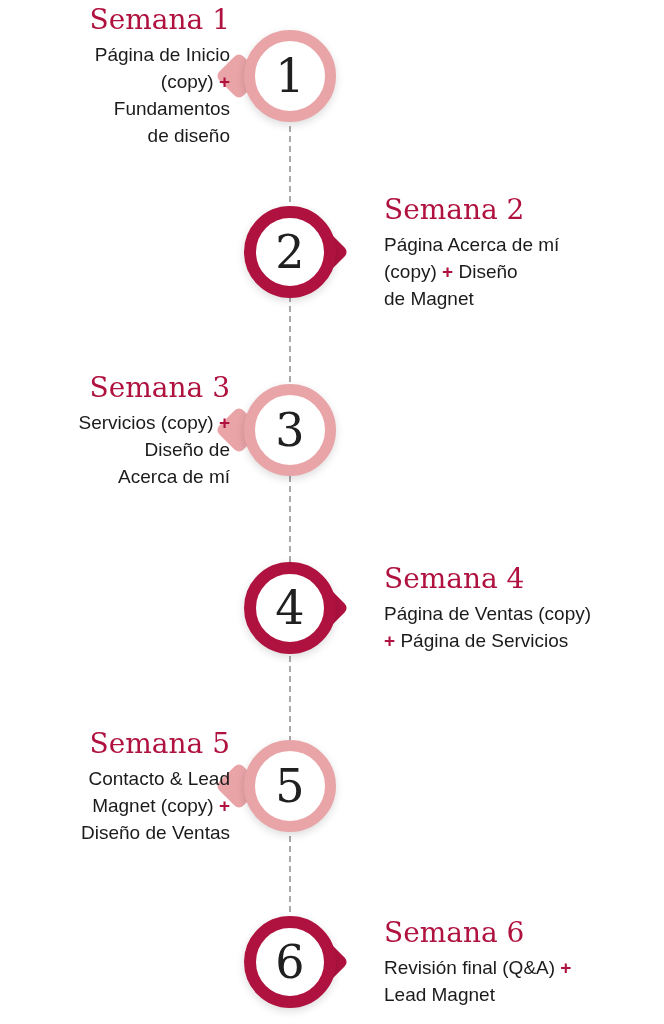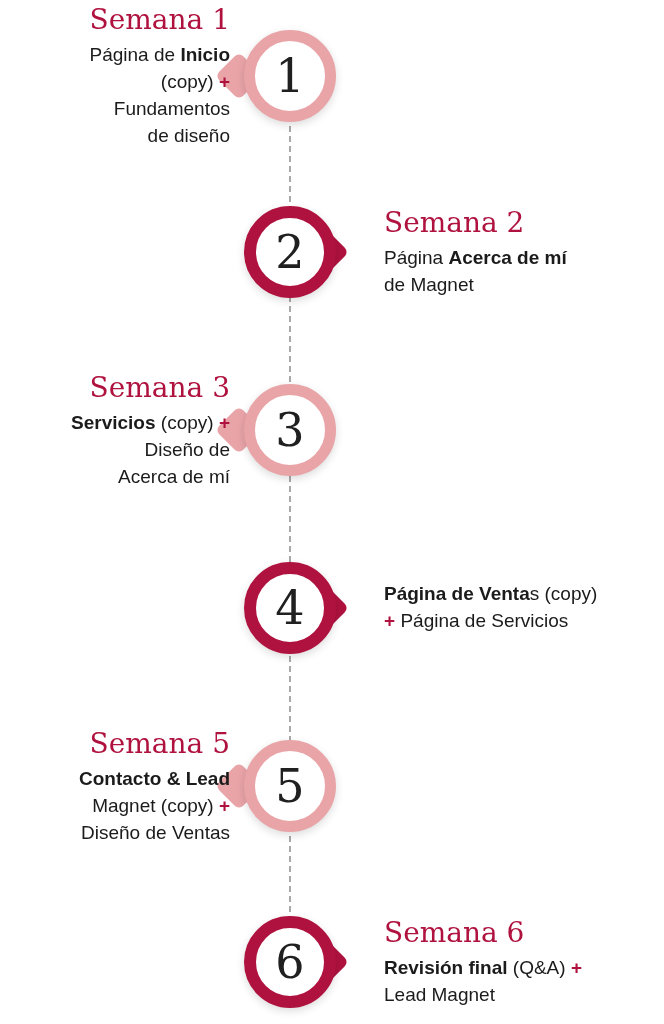--- a/index.html
+++ b/index.html
@@ -42,21 +42,21 @@
   .right .tail{left:308px;}
   .text{position:absolute;top:0;transform:translateY(-50%);z-index:3;}
   .left .text{right:434px;width:240px;text-align:right;}
   .right .text{left:384px;width:268px;text-align:left;}
   .title{
     font-family:"DejaVu Serif",serif;font-size:28px;line-height:1.25;
     color:var(--crimson);margin-bottom:5px;
   }
   .body{font-size:19px;line-height:1.42;}
   .line{white-space:nowrap;}
-  .bold{font-weight:700;}
+  .bold{font-weight:400;}
   .accent{color:var(--crimson);font-weight:700;}
 </style>
 </head>
 <body>
 
 <div class="connector"></div>
 
 <div id="timeline">
     <div class="step s1 left rose">
     <div class="text">
@@ -71,20 +71,21 @@
     <div class="tail"></div>
     <div class="circle">
       <span class="num">1</span>
     </div>
   </div>
     <div class="step s2 right crimson">
     <div class="text">
       <div class="title">Semana 2</div>
       <div class="body">
           <div class="line"><span>Página </span><span class="bold">Acerca de mí</span></div>
+          <div class="line"><span>(copy) </span><span class="bold accent">+</span><span> Diseño</span></div>
           <div class="line"><span>de Magnet</span></div>
         </div>
     </div>
     <div class="tail"></div>
     <div class="circle">
       <span class="num">2</span>
     </div>
   </div>
     <div class="step s3 left rose">
     <div class="text">
@@ -95,20 +96,21 @@
           <div class="line"><span>Acerca de mí</span></div>
         </div>
     </div>
     <div class="tail"></div>
     <div class="circle">
       <span class="num">3</span>
     </div>
   </div>
     <div class="step s4 right crimson">
     <div class="text">
+      <div class="title">Semana 4</div>
       <div class="body">
           <div class="line"><span class="bold">Página de Venta</span><span>s (copy)</span></div>
           <div class="line"><span class="bold accent">+</span><span> Página de Servicios</span></div>
         </div>
     </div>
     <div class="tail"></div>
     <div class="circle">
       <span class="num">4</span>
     </div>
   </div>

